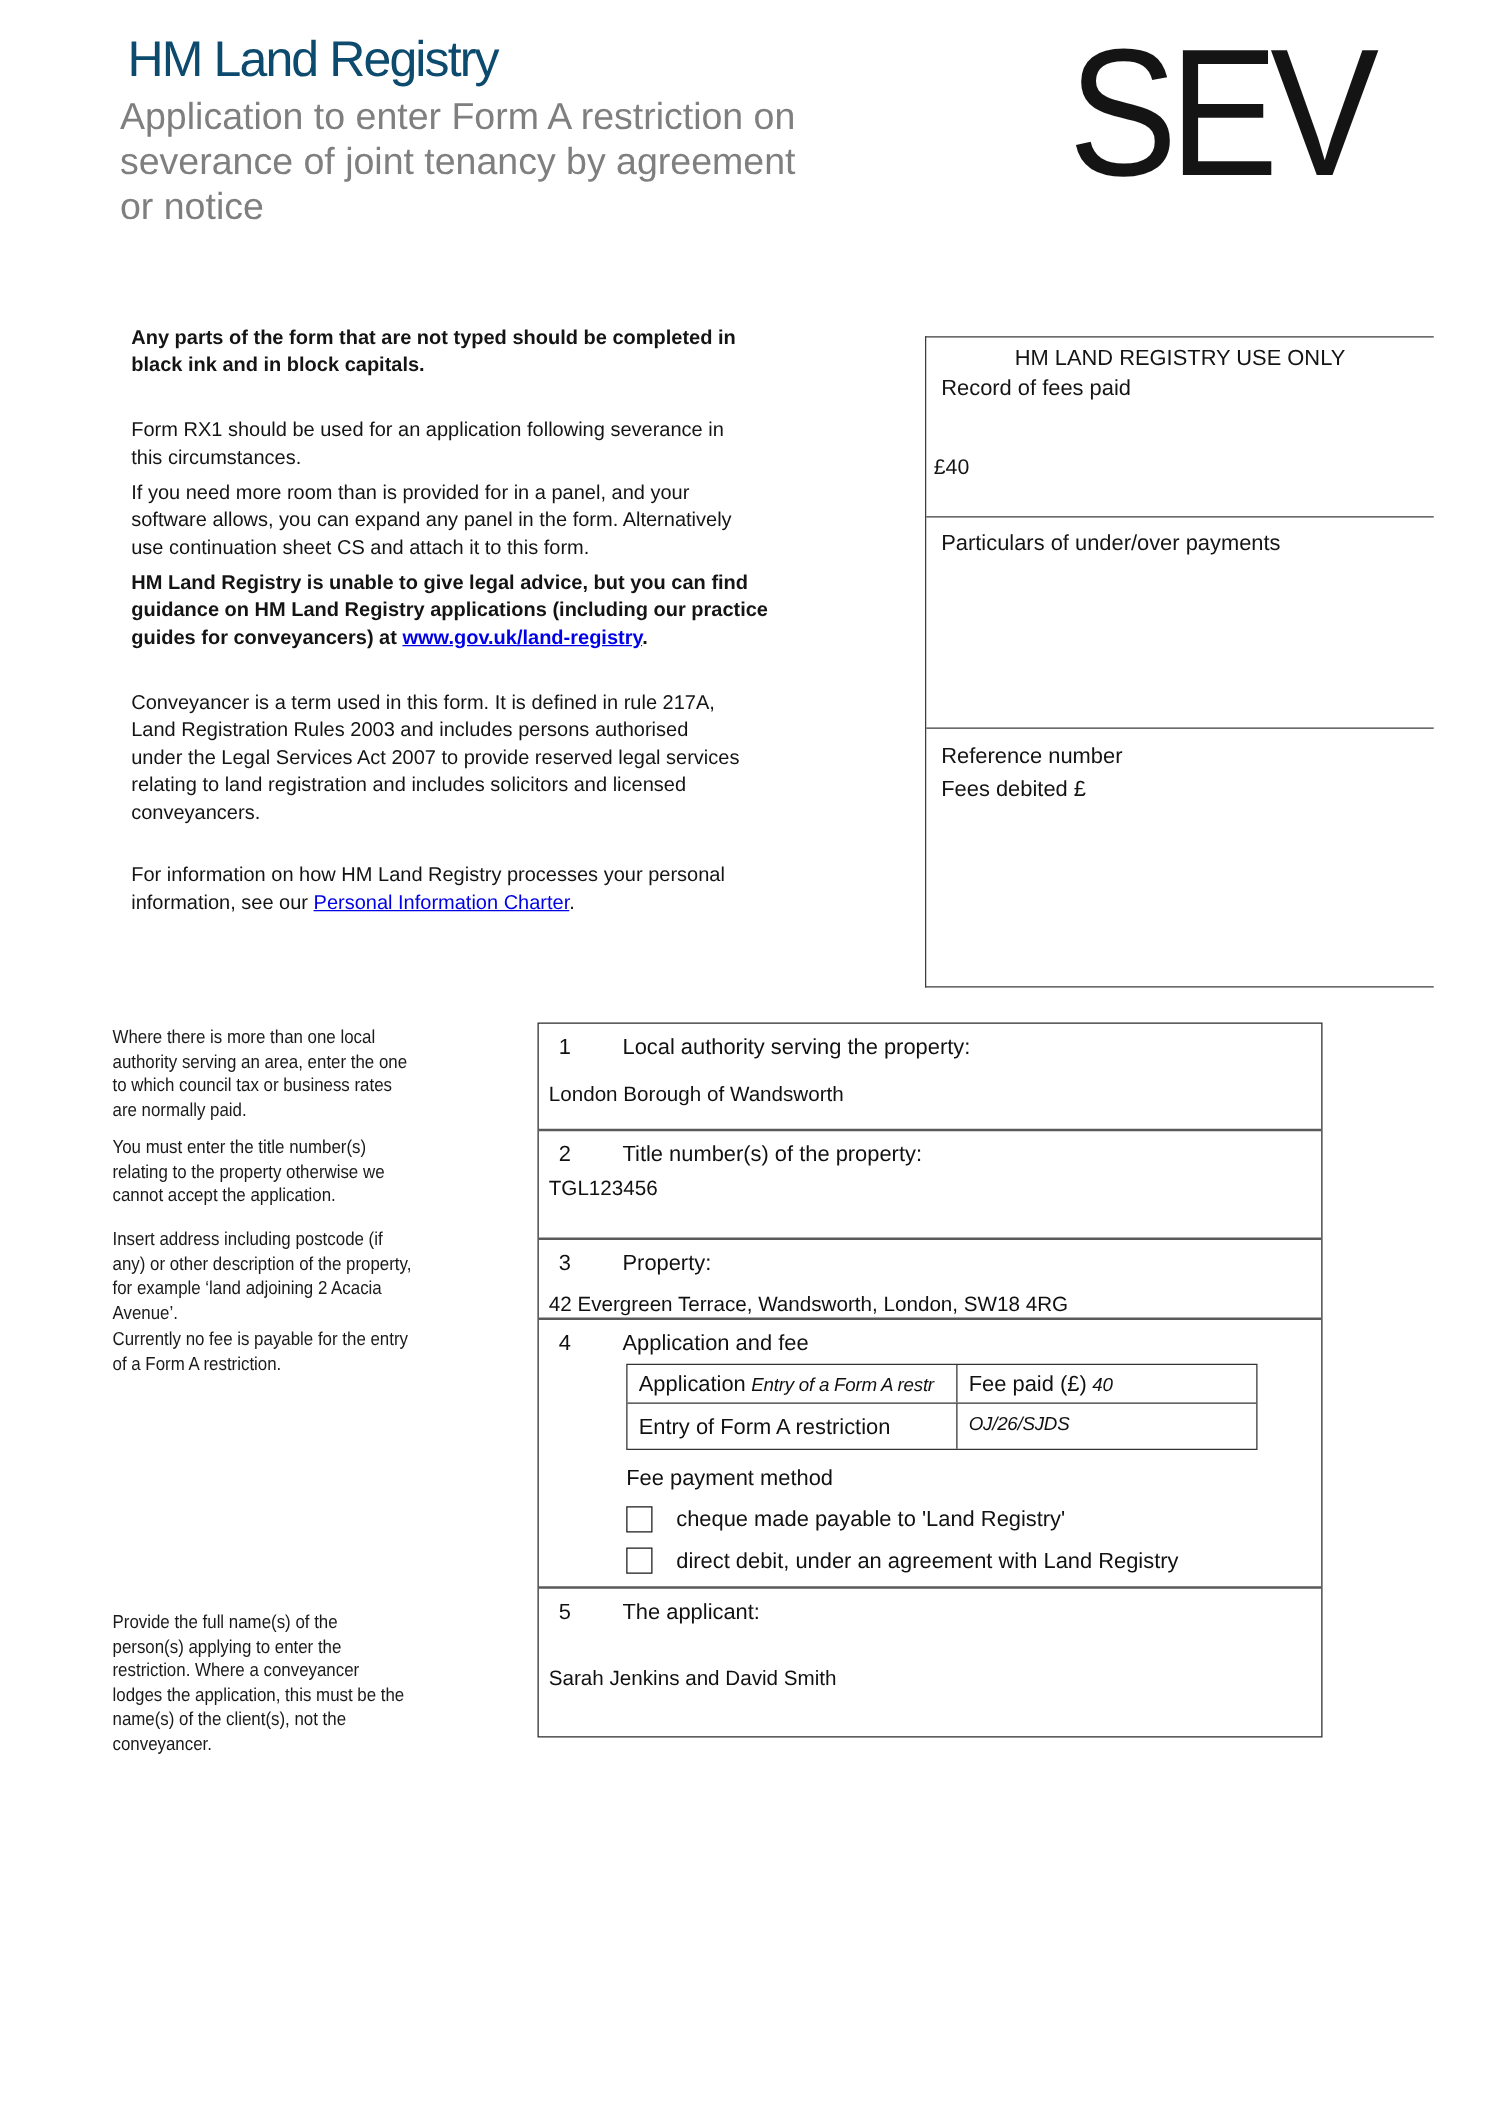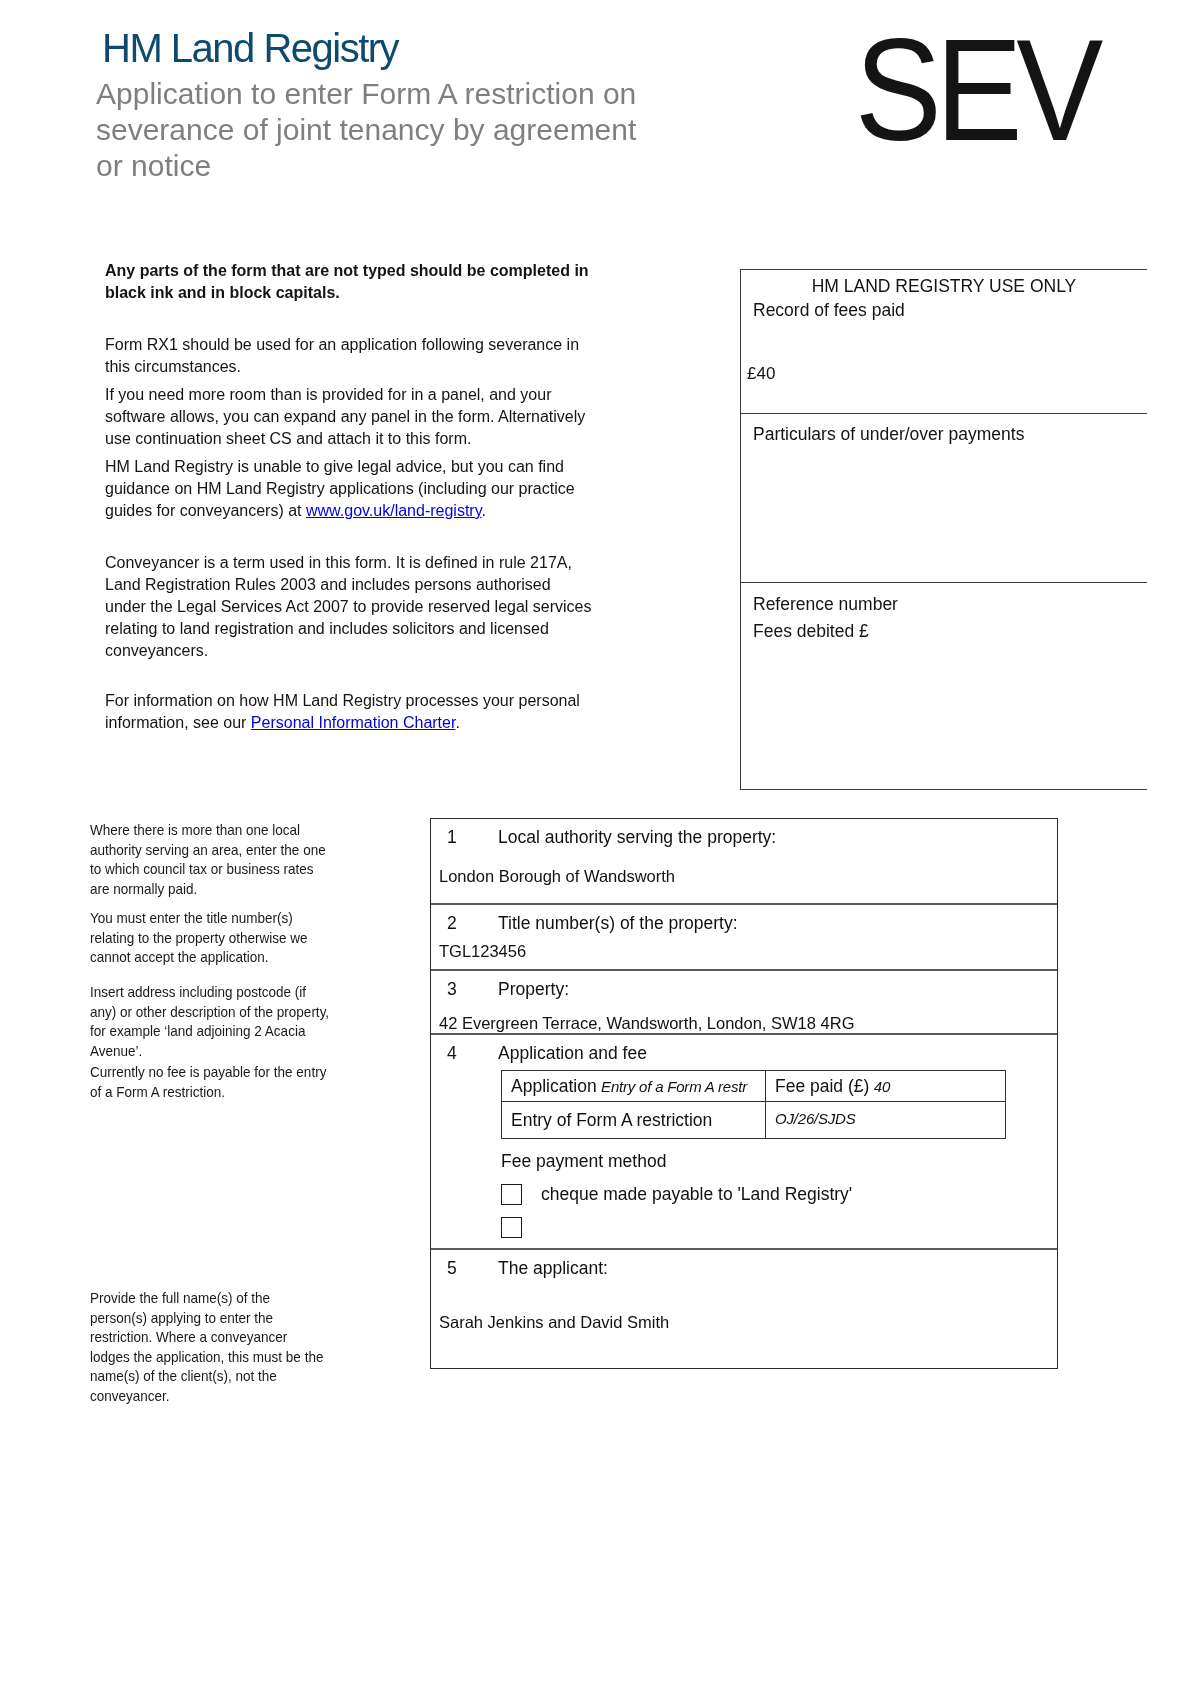--- a/index.html
+++ b/index.html
@@ -20,21 +20,21 @@
     position:absolute; left:740px; top:18px; width:357px; text-align:right;
     font-size:145px; line-height:145px; letter-spacing:-7px; color:#141414;
     transform:scaleX(0.9); transform-origin:right top; white-space:nowrap;
   }
 
   
   .intro { position:absolute; left:105px; top:260px; width:640px;
     font-size:16px; line-height:22px; color:#141414; }
   .intro p { white-space:pre-line; margin:0 0 6px 0; }
   .intro p.bold { font-weight:bold; margin-bottom:30px; }
-  .intro p.gap-after { margin-bottom:30px; }
+  .intro p.gap-after { margin-bottom:30px;font-weight:bold; }
   .intro p.gap-after2 { margin-bottom:28px; }
   a.link { color:#0000e6; text-decoration:underline; cursor:pointer; }
 
   
   .office-box {
     position:absolute; left:740px; top:269px; width:407px; height:521px;
     border-top:1px solid #3d3d3d; border-left:1px solid #3d3d3d; border-bottom:1px solid #3d3d3d;
     font-size:17.5px; line-height:24px; color:#141414;
   }
   .ob-s1 { height:144px; border-bottom:1px solid #3d3d3d; padding-top:4px; }
@@ -52,21 +52,21 @@
   }
   .n1 { top:820px; } .n2 { top:908px; } .n3 { top:982px; } .n4 { top:1062px; } .n5 { top:1288px; }
 
   
   .panels {
     position:absolute; left:430px; top:818px; width:628px;
     border:1.5px solid #2a2a2a;
   }
   .panel { position:relative; }
   .panel + .panel { border-top:2px solid #5a5a5a; }
-  .p1 { height:84px; } .p2 { height:66px; } .p3 { height:64px; } .p4 { height:215px; } .p5 { height:120px; }
+  .p1 { height:84px; } .p2 { height:87px; } .p3 { height:64px; } .p4 { height:215px; } .p5 { height:120px; }
   .phead { padding-top:8px; font-size:17.5px; }
   .pnum { display:inline-block; padding-left:16px; width:67px; }
   .pvalue { padding-left:8px; font-size:16.5px; }
   .v1 { margin-top:19px; } .v2 { margin-top:8px; } .v3 { margin-top:14px; } .v5 { margin-top:34px; }
 
   
   .fee-table { margin:6px 0 0 70px; width:505px; border:1px solid #333; }
   .ft-row { display:flex; }
   .ft-row.r1 { border-bottom:1px solid #333; }
   .ft-cell { padding:5px 4px 4px 9px; white-space:nowrap; overflow:hidden; }
@@ -189,20 +189,21 @@
           </div>
         </div>
       </div>
       <div class="fee-method">Fee payment method</div>
       <div class="cb-row">
         <span class="cb"></span>
         <span class="cb-label">cheque made payable to 'Land Registry'</span>
       </div>
       <div class="cb-row">
         <span class="cb"></span>
+        <span class="cb-label">direct debit, under an agreement with Land Registry</span>
       </div>
     </div>
 
     <div class="panel p5">
       <div class="phead">
         <span class="pnum">5</span><span class="ptitle">The applicant:</span>
       </div>
       <div class="pvalue v5">Sarah Jenkins and David Smith</div>
     </div>
 

